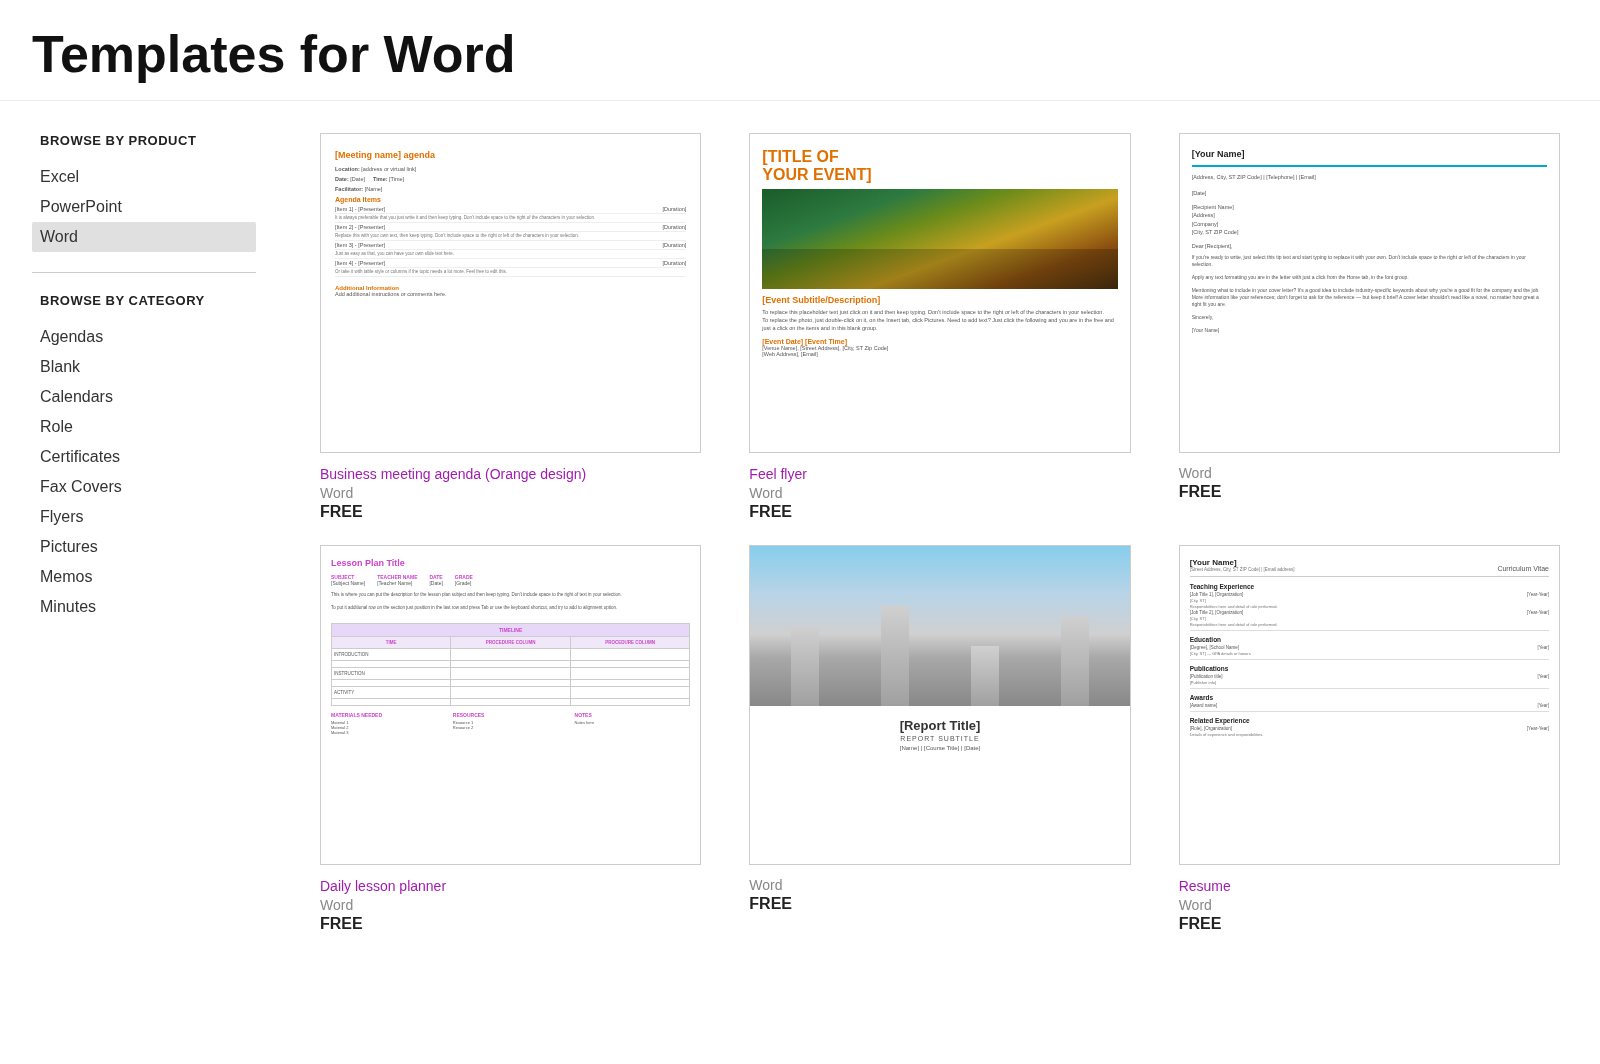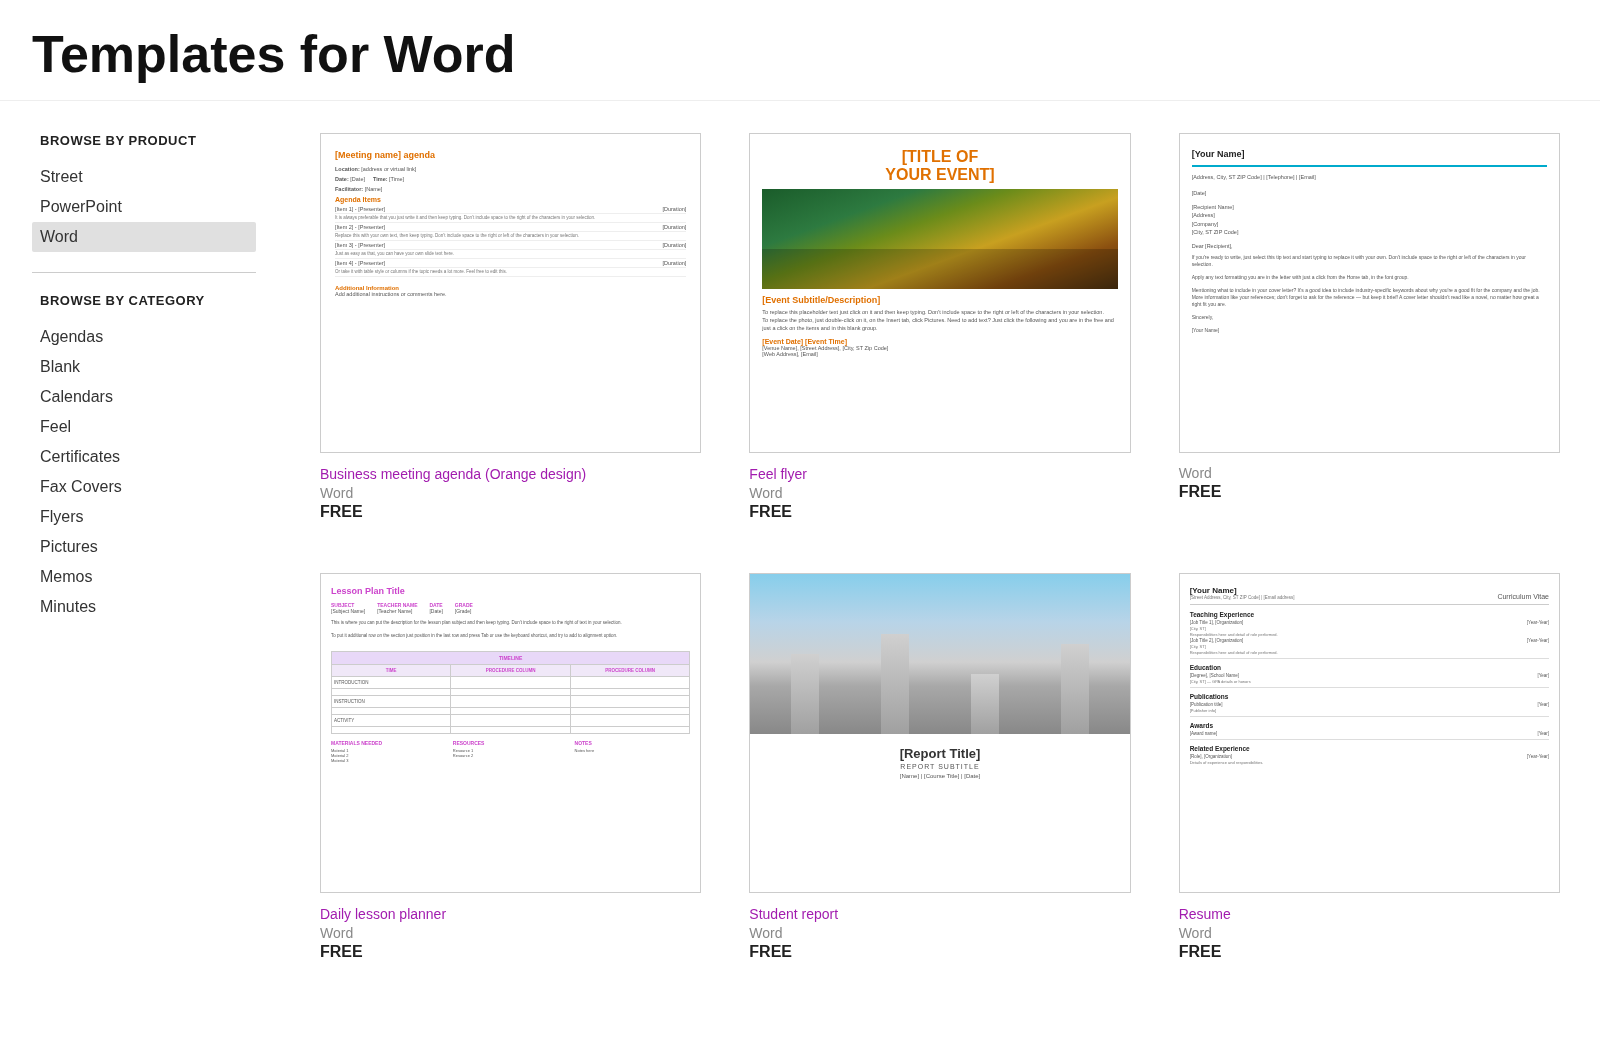--- a/index.html
+++ b/index.html
@@ -62,21 +62,21 @@
 
     
     .content {
       flex: 1;
       padding: 32px 40px;
     }
 
     .templates-grid {
       display: grid;
       grid-template-columns: repeat(3, 1fr);
-      gap: 52px 48px;
+      gap: 24px 48px;
     }
 
     .template-card {
       cursor: pointer;
     }
 
     .template-thumbnail {
       width: 100%;
       height: 320px;
       border: 1px solid #ccc;
@@ -162,21 +162,21 @@
       width: 100%;
       height: 100%;
       background: #fff;
       padding: 14px 12px;
       font-size: 6px;
     }
     .thumb-flyer .fl-title {
       color: #e07000;
       font-size: 16px;
       font-weight: 900;
-      text-align: center;
+      text-align: left;
       line-height: 1.1;
       margin-bottom: 6px;
     }
     .thumb-flyer .fl-img {
       width: 100%;
       height: 100px;
       background: linear-gradient(135deg, #2a6d3c 0%, #1a4d2c 40%, #8b6914 60%, #5a3a10 100%);
       margin-bottom: 6px;
       position: relative;
       overflow: hidden;
@@ -403,34 +403,34 @@
 <div class="page-header">
   <h1>Templates for Word</h1>
 </div>
 
 <div class="main-layout">
 
   <aside class="sidebar">
     <div class="sidebar-section-title">BROWSE BY PRODUCT</div>
 
     <div>
-      <a class="sidebar-item">Street</a>
+      <a class="sidebar-item">Excel</a>
       <a class="sidebar-item">PowerPoint</a>
       <a class="sidebar-item active">Word</a>
     </div>
 
     <hr class="sidebar-divider">
 
     <div class="sidebar-section-title">BROWSE BY CATEGORY</div>
 
     <div>
       <a class="sidebar-item">Agendas</a>
       <a class="sidebar-item">Blank</a>
       <a class="sidebar-item">Calendars</a>
-      <a class="sidebar-item">Feel</a>
+      <a class="sidebar-item">Role</a>
       <a class="sidebar-item">Certificates</a>
       <a class="sidebar-item">Fax Covers</a>
       <a class="sidebar-item">Flyers</a>
       <a class="sidebar-item">Pictures</a>
       <a class="sidebar-item">Memos</a>
       <a class="sidebar-item">Minutes</a>
     </div>
   </aside>
 
   <main class="content">
@@ -617,21 +617,20 @@
                 <div class="rp-col" style="height:100px;"></div>
                 <div class="rp-col" style="height:60px;"></div>
                 <div class="rp-col" style="height:90px;"></div>
               </div>
             </div>
             <div class="rp-title">[Report Title]</div>
             <div class="rp-subtitle">REPORT SUBTITLE</div>
             <div class="rp-meta">[Name] | [Course Title] | [Date]</div>
           </div>
         </div>
-        <div class="template-title">Student report</div>
         <div class="template-product">Word</div>
         <div class="template-price">FREE</div>
       </div>
 
       <div class="template-card">
         <div class="template-thumbnail">
           <div class="thumb-cv">
             <div class="cv-header">
               <div>
                 <div class="cv-name">[Your Name]</div>

